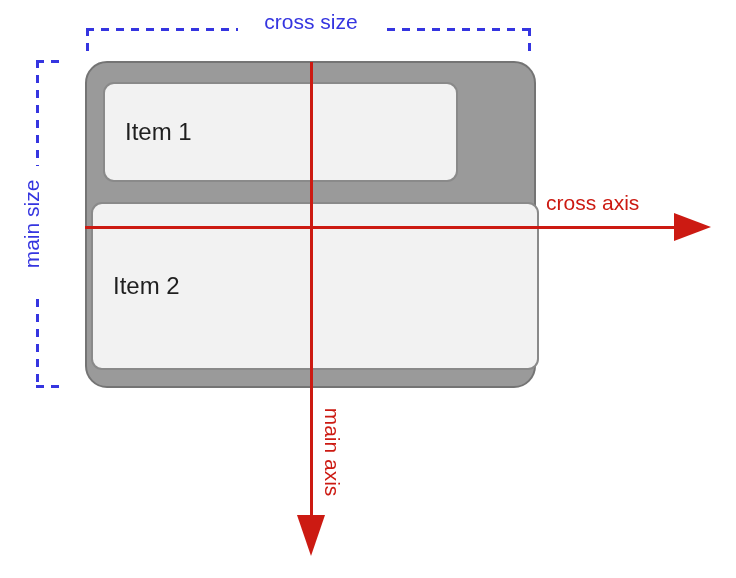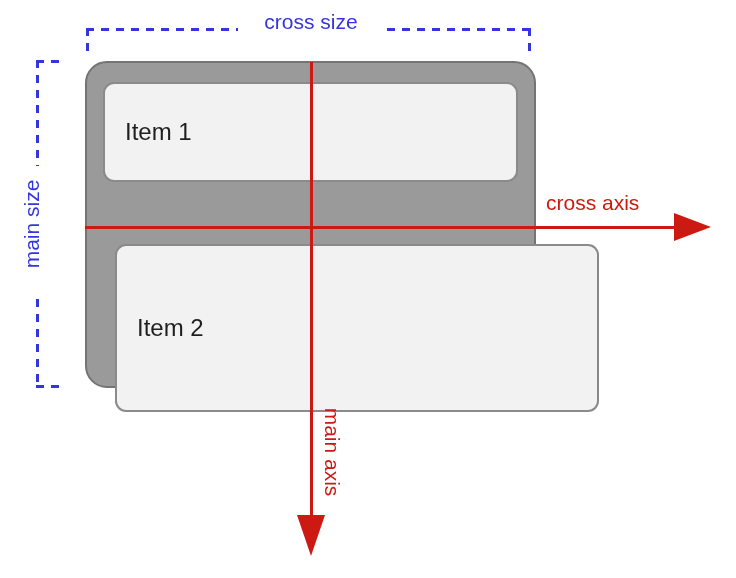--- a/index.html
+++ b/index.html
@@ -33,22 +33,22 @@
     box-sizing: border-box;
     background: var(--item-fill, #f2f2f2);
     border: 2px solid var(--item-border, #8a8a8a);
     border-radius: 11px;
     display: flex;
     align-items: center;
     padding-left: 20px;
     font-size: 24px;
     color: var(--item-text, #1f1f1f);
   }
-  .item1 { left: 16px; top: 19px;  width: 415px; height: 100px; }
-  .item2 { left: 28px; top: 139px; width: 484px; height: 168px; margin-top: 42px; }
+  .item1 { left: 16px; top: 19px;  width: 355px; height: 100px; }
+  .item2 { left: 4px; top: 139px; width: 448px; height: 168px; }
 
   
   .dash-h {
     position: absolute;
     height: 3px;
     background: repeating-linear-gradient(90deg,
       var(--accent-blue, #3535e0) 0 8px, transparent 8px 15px);
   }
   .dash-v {
     position: absolute;

